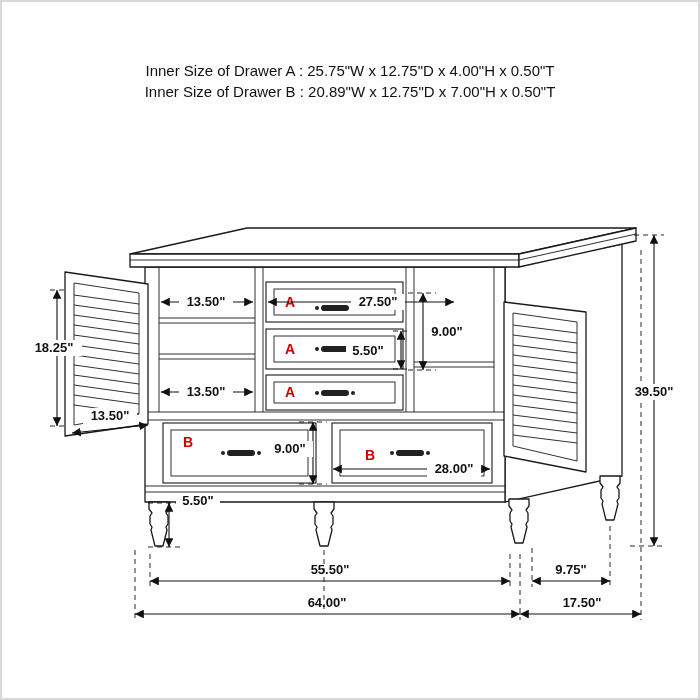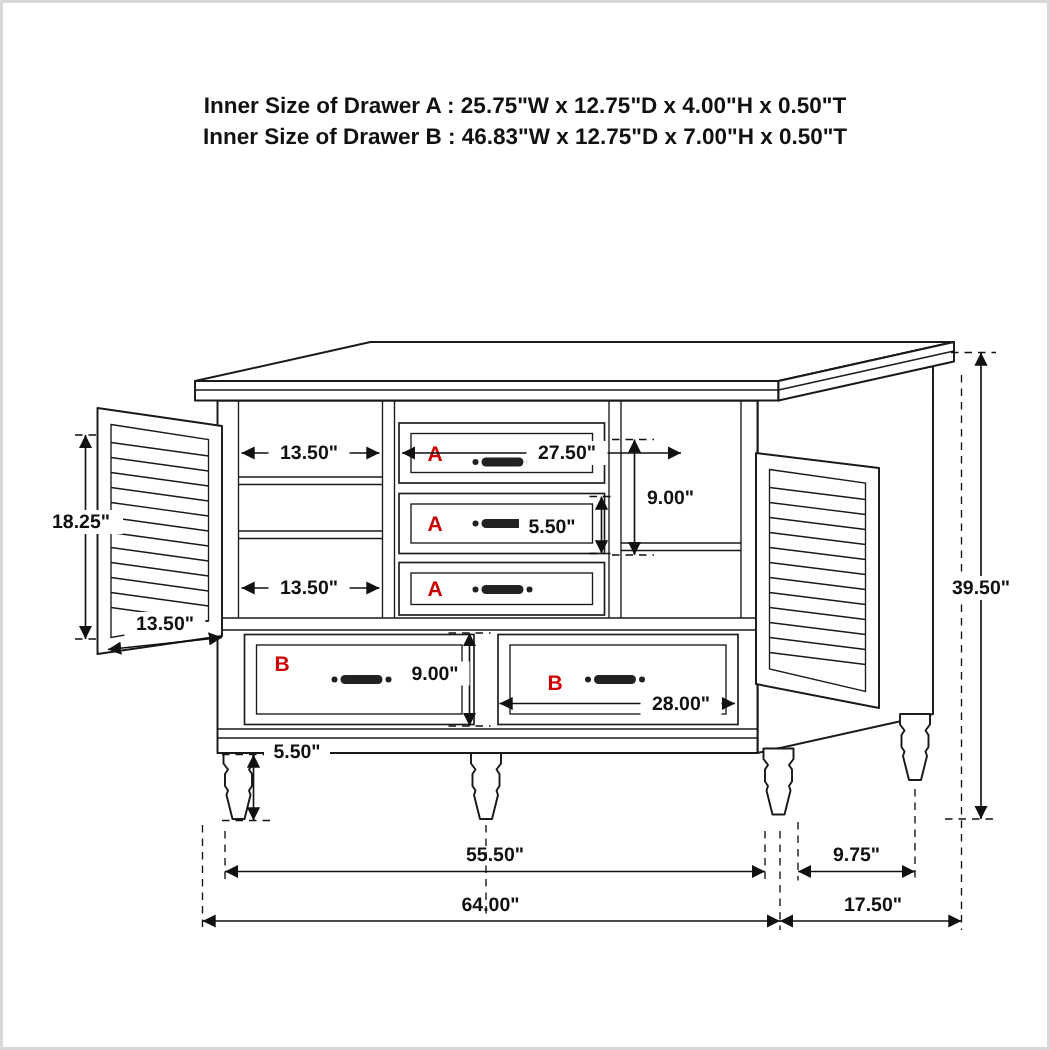--- a/index.html
+++ b/index.html
@@ -3,41 +3,41 @@
 <meta charset="utf-8">
 <style>
   html,body{margin:0;padding:0;background:#e9e9e9;}
   .stage{
     position:relative;width:700px;height:700px;margin:0 auto;
     background:#ffffff;border:2px solid #d8d8d8;box-sizing:border-box;
     font-family:"Liberation Sans",sans-serif;overflow:hidden;
   }
   .titles{
     position:absolute;top:58px;left:0;width:100%;
-    text-align:center;font-size:15px;font-weight:700;color:#111;line-height:21px;
+    text-align:center;font-size:15px;font-weight:400;color:#111;line-height:21px;
   }
   svg{position:absolute;left:0;top:0;}
   .face{fill:#ffffff;stroke:#1a1a1a;stroke-width:1.3;stroke-linejoin:round;}
   .ln{fill:none;stroke:#1a1a1a;stroke-width:1.1;}
   .thin{fill:none;stroke:#1a1a1a;stroke-width:0.9;}
   .dim{fill:none;stroke:#111111;stroke-width:1.1;}
   .dash{fill:none;stroke:#111111;stroke-width:0.9;stroke-dasharray:5 4;}
   .hw{fill:#222222;stroke:none;}
   .lbox{fill:#ffffff;stroke:none;}
   .dimlab{font:700 13px "Liberation Sans",sans-serif;fill:#111111;}
   .redlab{font:700 14px "Liberation Sans",sans-serif;}
 </style>
 </head>
 <body>
 
 <div class="stage">
 
   <div class="titles">
     <div>Inner Size of Drawer A : 25.75"W x 12.75"D x 4.00"H x 0.50"T</div>
-    <div>Inner Size of Drawer B : 46.83"W x 12.75"D x 7.00"H x 0.50"T</div>
+    <div>Inner Size of Drawer B : 20.89"W x 12.75"D x 7.00"H x 0.50"T</div>
   </div>
 
   <svg width="700" height="700" viewBox="0 0 700 700">
 
     <defs>
       <marker id="arr" viewBox="0 0 10 10" refX="10" refY="5" markerWidth="8" markerHeight="8" orient="auto-start-reverse">
         <path d="M0 0 L10 5 L0 10 z" fill="#111111"></path>
       </marker>
     </defs>
 

